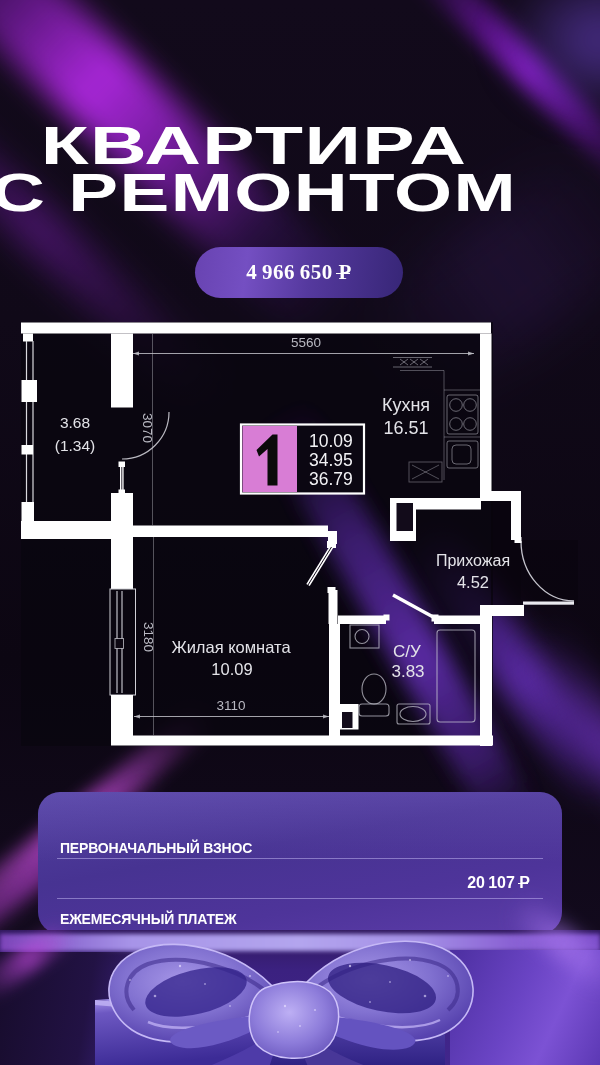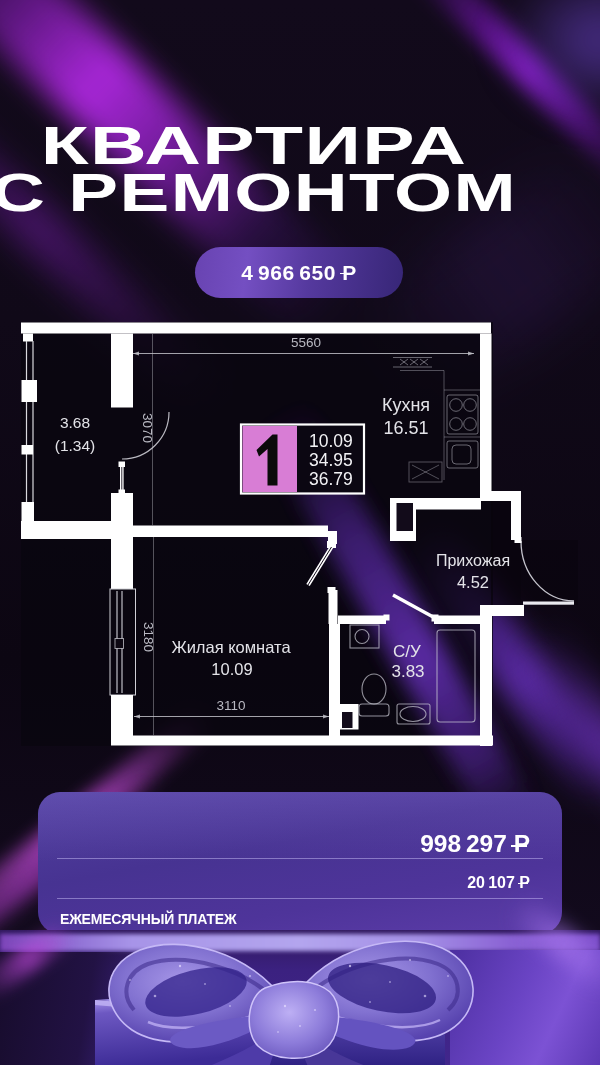--- a/index.html
+++ b/index.html
@@ -52,21 +52,21 @@
   background:linear-gradient(90deg,rgba(110,50,200,0) 0%,rgba(118,54,208,0.65) 50%,rgba(110,50,200,0) 100%);"></div>
 
 <div class="abs" style="left:0;top:121.5px;width:508px;text-align:center;color:#fff;
   font-weight:bold;font-size:54.5px;line-height:47.5px;letter-spacing:1px;">
   <div style="transform:scaleX(1.44);">КВАРТИРА</div>
   <div style="transform:scaleX(1.37);">С&nbsp;РЕМОНТОМ</div>
 </div>
 
 <div class="abs" style="left:195px;top:247px;width:208px;height:51px;border-radius:26px;
   background:linear-gradient(97deg,#6843b1 0%,#744fc2 25%,#55399e 55%,#372677 100%);
-  color:#fff;font-weight:bold;font-size:21px;line-height:51px;text-align:center;letter-spacing:0.5px;">
+  color:#fff;font-weight:bold;font-size:21px;line-height:51px;text-align:center;letter-spacing:0.5px;font-family:Liberation Serif, serif;">
   4 966 650 <span class="rub">Р<i></i></span>
 </div>
 
 <svg class="abs" style="left:0;top:300px;" width="600" height="520" viewBox="0 300 600 520" fill="none">
   <defs>
     <filter id="blur10" x="-50%" y="-50%" width="200%" height="200%">
         <feGaussianBlur stdDeviation="10"></feGaussianBlur>
       </filter>
     <linearGradient id="strk" x1="0" y1="0" x2="0" y2="1">
       <stop offset="0" stop-color="rgba(100,44,195,0)"></stop>
@@ -259,22 +259,22 @@
   <text x="309" y="484.5" fill="#f2f2f5" font-size="17.5" font-family="Liberation Sans">36.79</text>
 </svg>
 
 <div class="abs" style="left:38px;top:792px;width:524px;height:142px;border-radius:22px;
   background:linear-gradient(170deg,#51409f 0%,#473392 40%,#4e349a 70%,#5c3ca9 100%);
   color:#fff;">
 
   <div class="abs" style="left:0;top:0;width:524px;height:70px;border-radius:22px 22px 0 0;
     background:linear-gradient(180deg,rgba(150,125,225,0.22),rgba(150,125,225,0));"></div>
 
-
-  <div class="abs" style="right:32px;top:39.6px;font-size:24.5px;font-weight:bold;line-height:1;">998 297 <span class="rub">Р<i></i></span></div>
+  <div class="abs" style="left:22px;top:49.3px;font-size:14px;font-weight:bold;letter-spacing:-0.2px;line-height:1;">ПЕРВОНАЧАЛЬНЫЙ ВЗНОС</div>
+
 
   <div class="abs" style="left:19px;top:66px;width:486px;height:0;border-top:1.5px solid rgba(200,190,245,0.5);"></div>
 
   <div class="abs" style="left:22px;top:88.3px;font-size:14px;font-weight:bold;letter-spacing:-0.2px;line-height:1;margin-top:32px;">ЕЖЕМЕСЯЧНЫЙ ПЛАТЕЖ</div>
 
   <div class="abs" style="right:32px;top:82.6px;font-size:16px;font-weight:bold;line-height:1;">20 107 <span class="rub">Р<i></i></span></div>
 
   <div class="abs" style="left:19px;top:106px;width:486px;height:0;border-top:1.5px solid rgba(200,190,245,0.5);"></div>
 </div>
 

